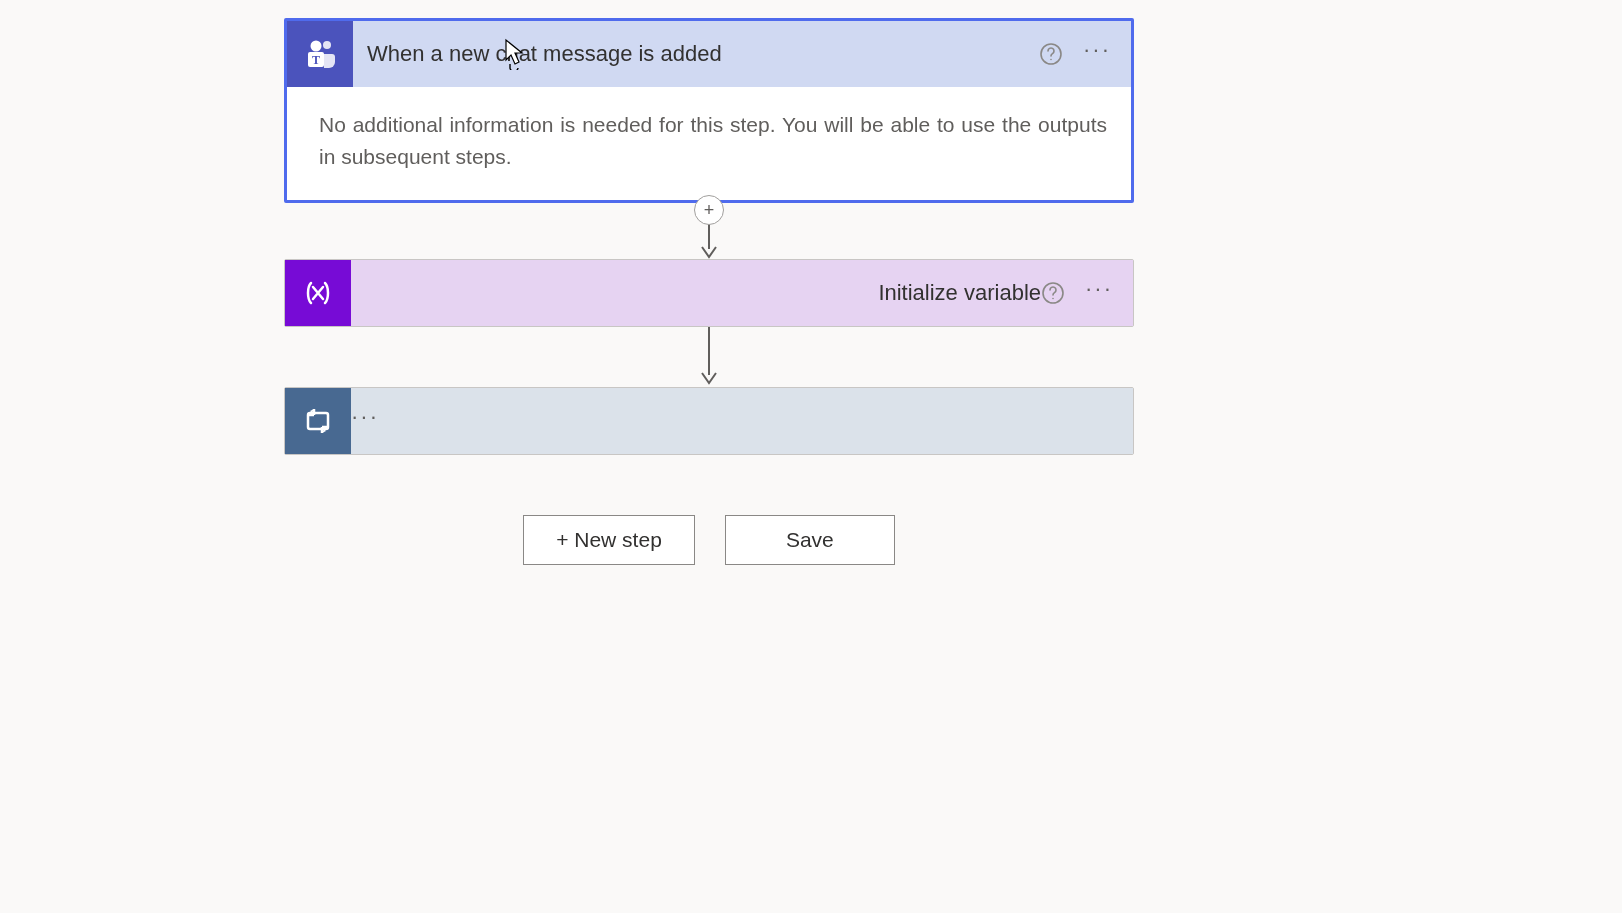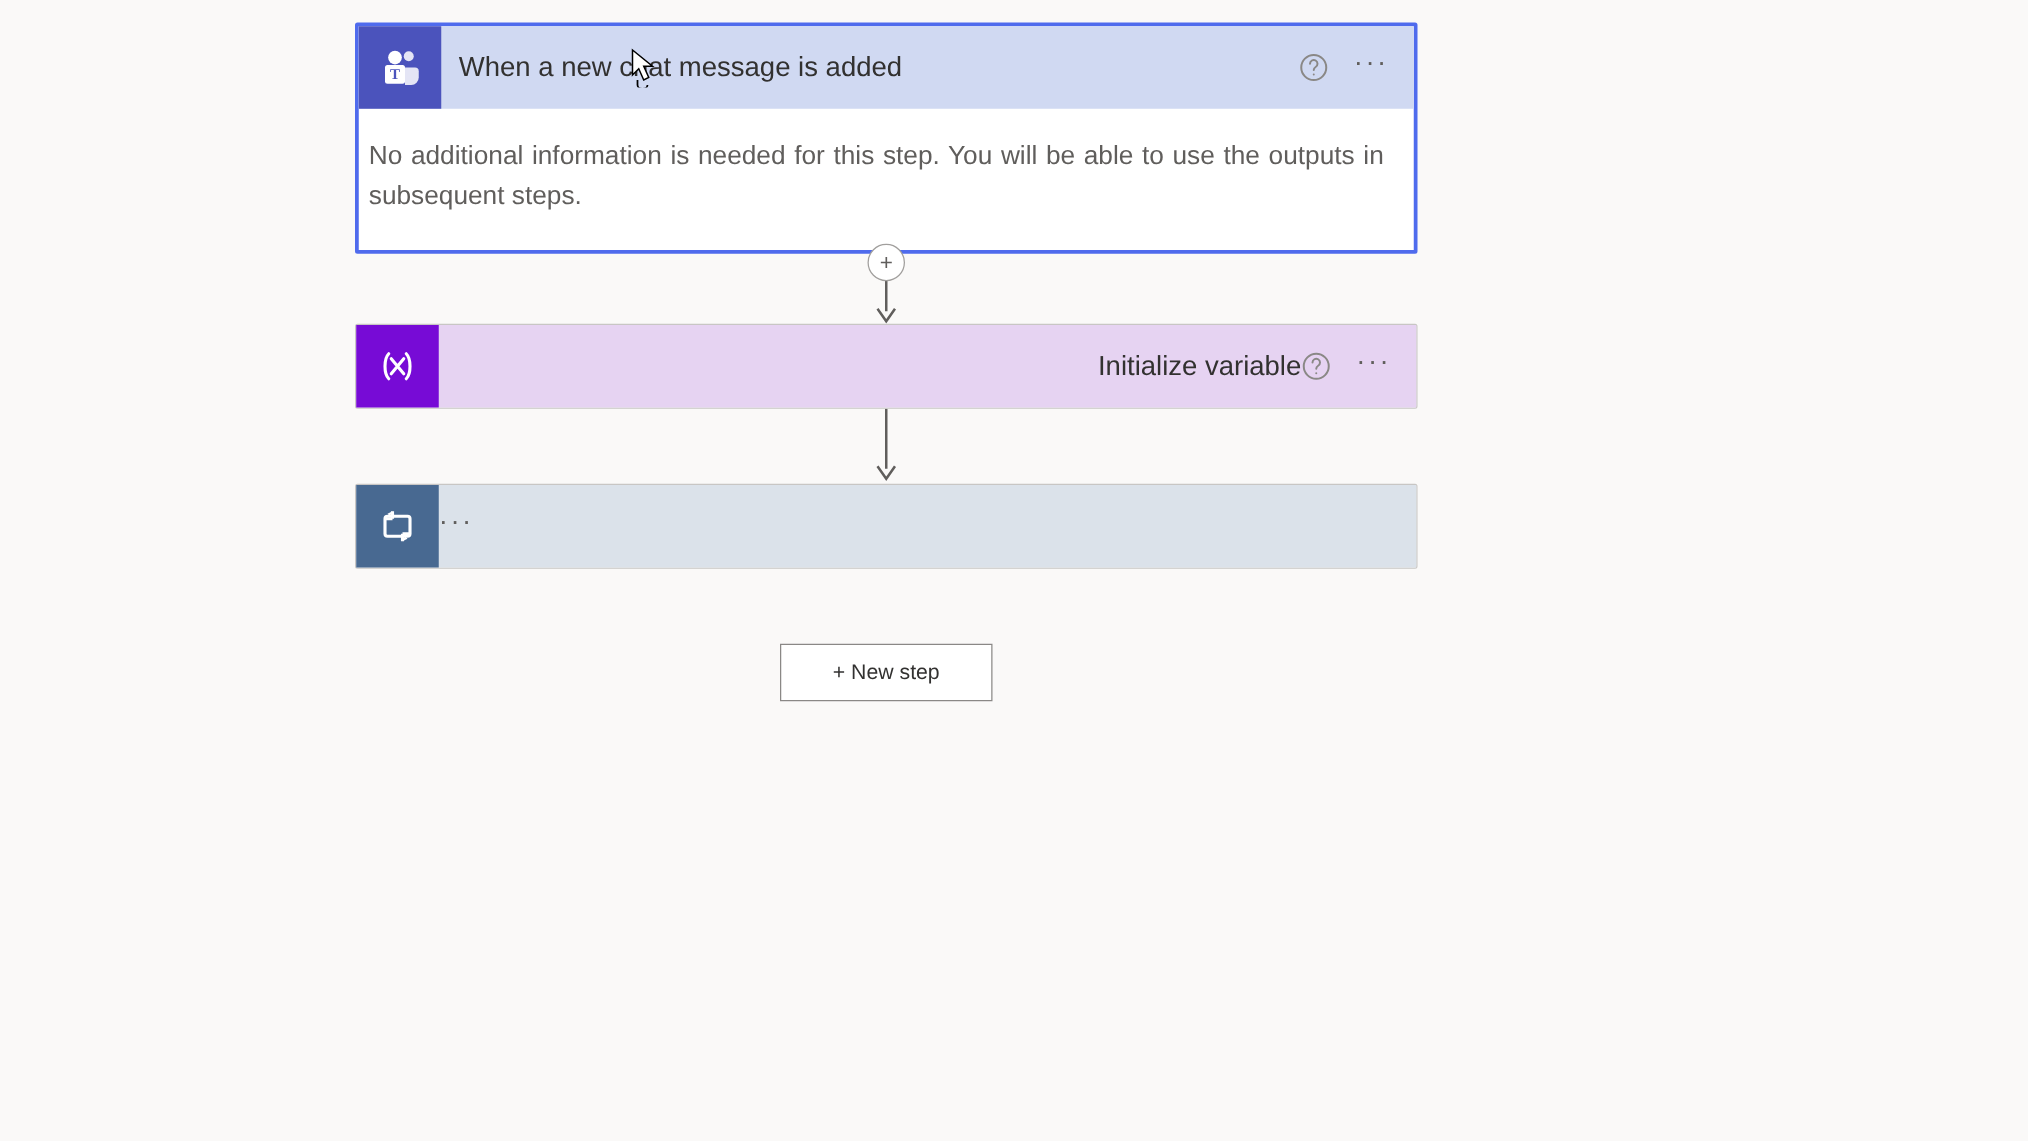--- a/index.html
+++ b/index.html
@@ -75,21 +75,21 @@
       border: 3px solid #4f6bed;
       border-radius: 2px;
     }
     .trigger-card .card-header {
       background: #d0d9f2;
     }
     .trigger-card .card-icon {
       background: #4b53bc;
     }
     .trigger-body {
-      padding: 22px 24px 28px 8px;
+      padding: 22px 24px 28px 32px;
       font-size: 21px;
       color: #605e5c;
       line-height: 1.5;
       text-align: justify;
     }
     
     .variable-card .card-header {
       background: #e6d3f2;
       text-align: right;
     }
@@ -145,21 +145,21 @@
     .footer-buttons {
       display: flex;
       justify-content: center;
       gap: 30px;
       margin-top: 60px;
     }
     .btn {
       border: 1px solid #8a8886;
       background: #fff;
       padding: 12px 32px;
-      font-size: 17px;
+      font-size: 21px;
       color: #323130;
       cursor: pointer;
       font-family: inherit;
       min-width: 170px;
     }
     
     .cursor-overlay {
       position: absolute;
       left: 500px;
       top: 38px;
@@ -244,20 +244,21 @@
         </svg>
       </div>
       <div class="card-actions">
         <div class="more-icon">···</div>
       </div>
     </div>
   </div>
 
   <div class="footer-buttons">
     <button class="btn">+ New step</button>
+    <button class="btn">Save</button>
   </div>
 
 </div>
 
 <svg class="cursor-overlay" width="28" height="32" viewBox="0 0 28 32">
   <path d="M6 2 L6 22 L11 17 L15 26 L19 24 L15 15 L22 15 Z" fill="#fff" stroke="#000" stroke-width="1.2"></path>
   <path d="M10 26 L10 30 M10 30 a4 3 0 0 0 8 0" fill="none" stroke="#000" stroke-width="1.4"></path>
 </svg>
 
 </body></html>

